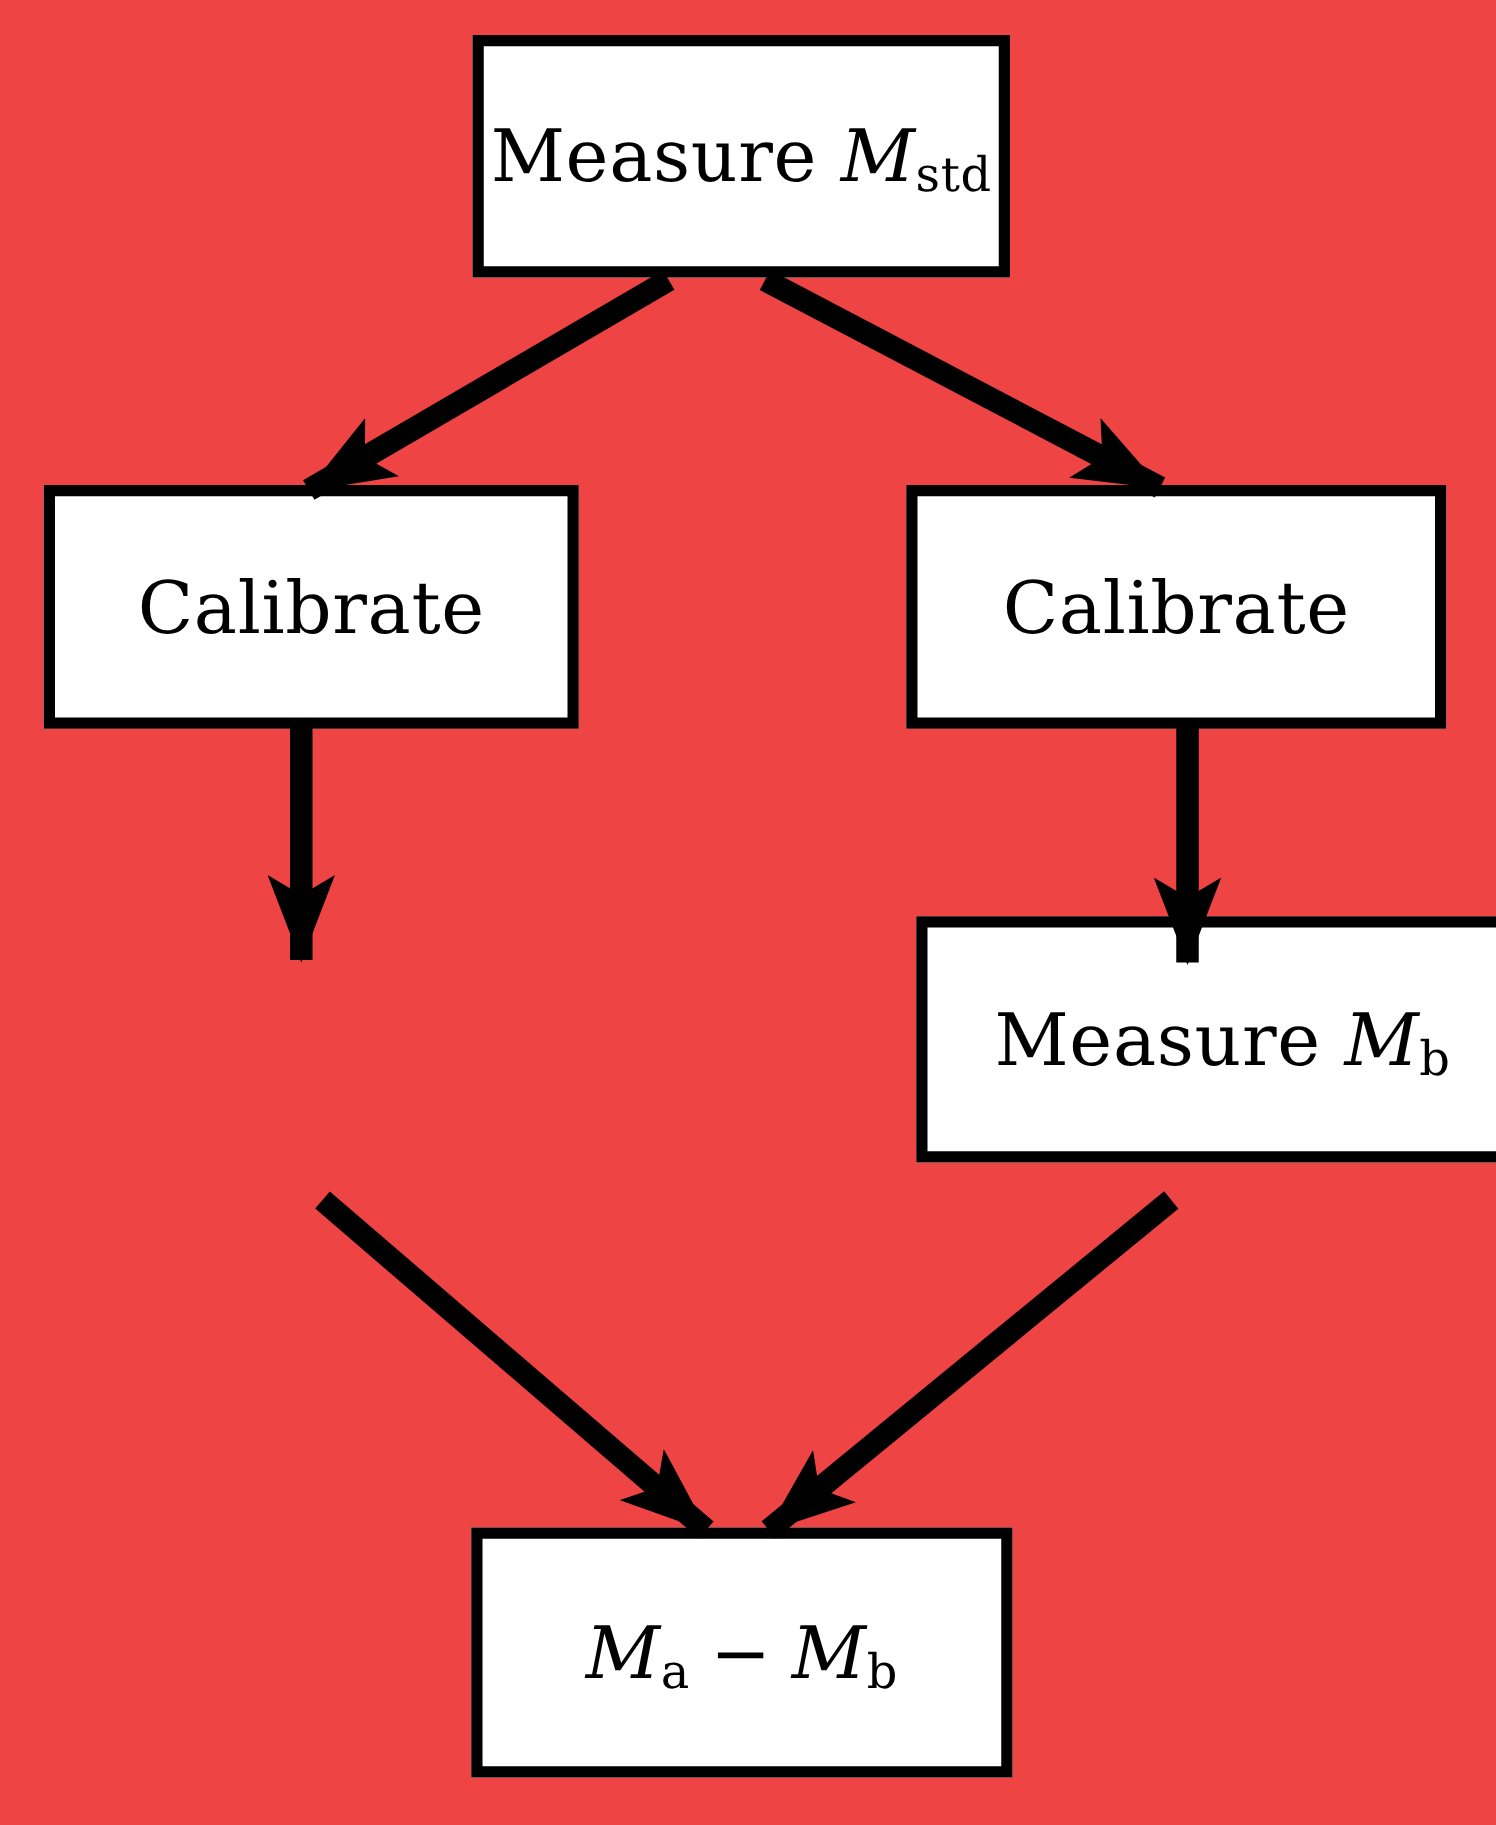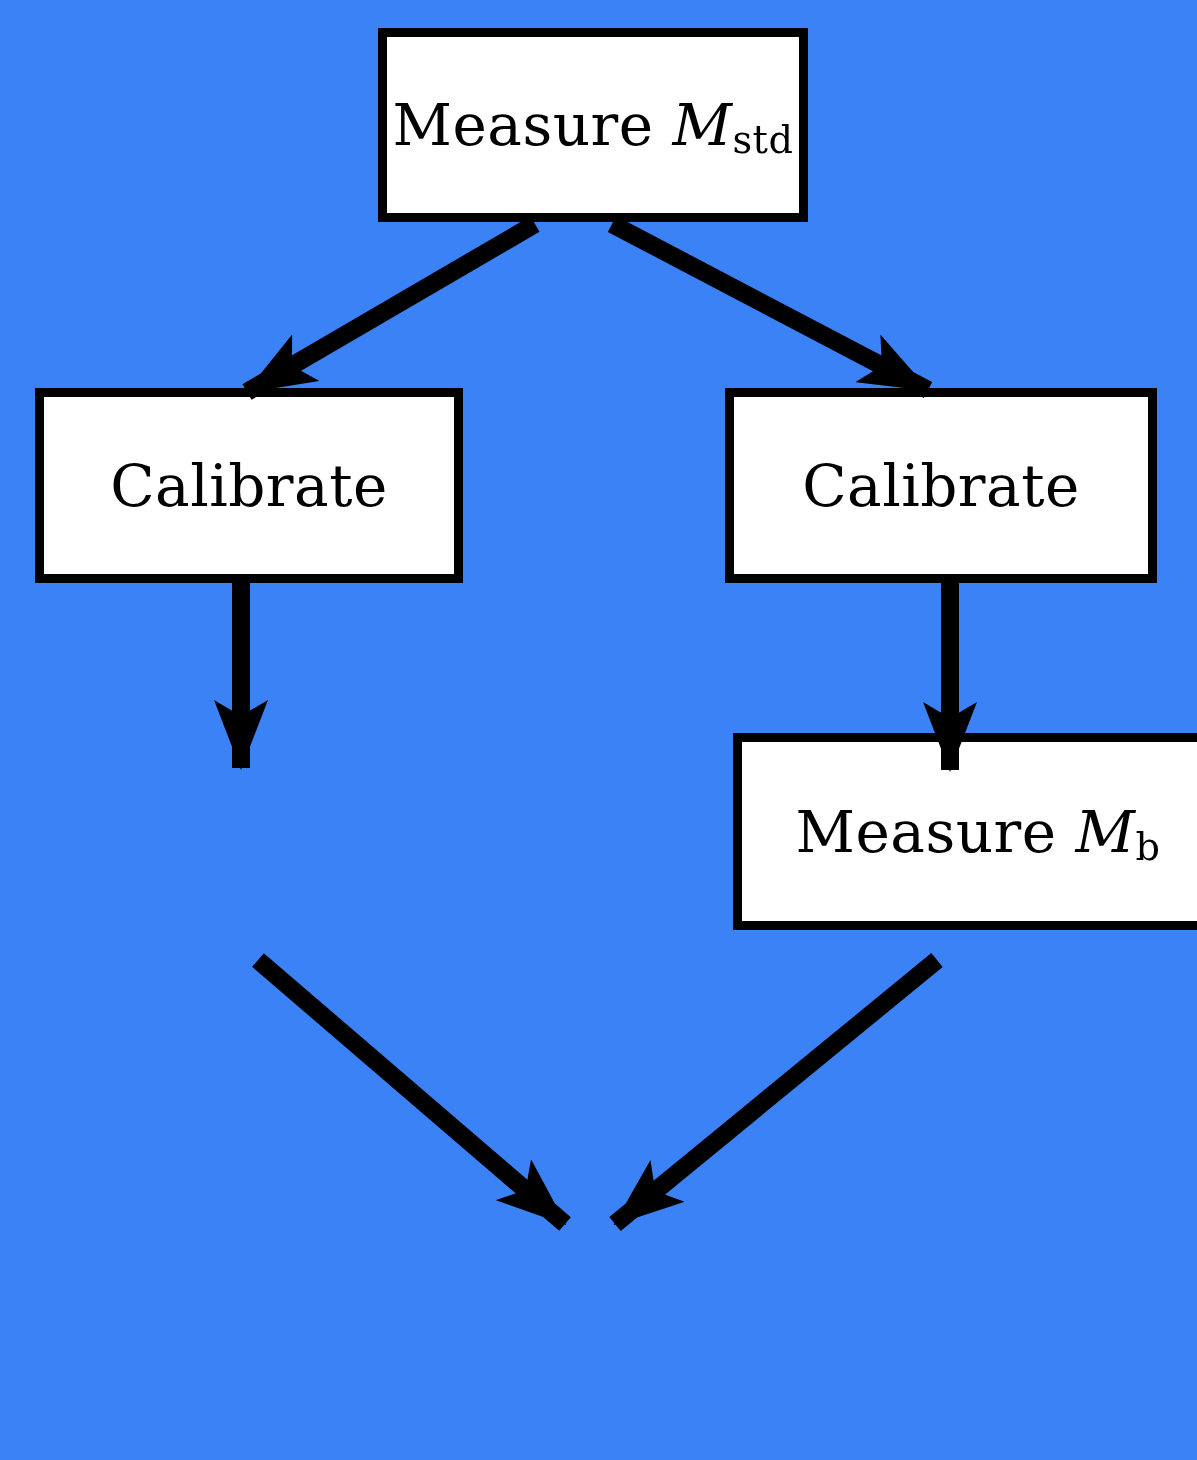--- a/index.html
+++ b/index.html
@@ -1,20 +1,20 @@
 <!DOCTYPE html>
 <html><head>
 <meta charset="utf-8">
 <style>
   html, body { margin: 0; padding: 0; background: #ffffff; }
   .canvas {
     position: relative;
     width: 1197px;
     height: 1460px;
-    background: #3b82f6;
+    background: #ef4444;
     font-family: "DejaVu Serif", "Liberation Serif", serif;
     overflow: hidden;
   }
   .edges-layer {
     position: absolute;
     left: 0; top: 0;
     width: 1197px; height: 1460px;
     z-index: 2;
     pointer-events: none;
   }
@@ -86,14 +86,17 @@
 
   <div class="node node-cal-right">
     <span class="lbl">Calibrate</span>
   </div>
 
 
   <div class="node node-meas-b">
     <span class="lbl"><span>Measure </span><i class="var">M</i><sub>b</sub></span>
   </div>
 
+  <div class="node node-result">
+    <span class="lbl"><i class="var">M</i><sub>a</sub><span class="op">−</span><i class="var">M</i><sub>b</sub></span>
+  </div>
 
 </div>
 
 </body></html>

